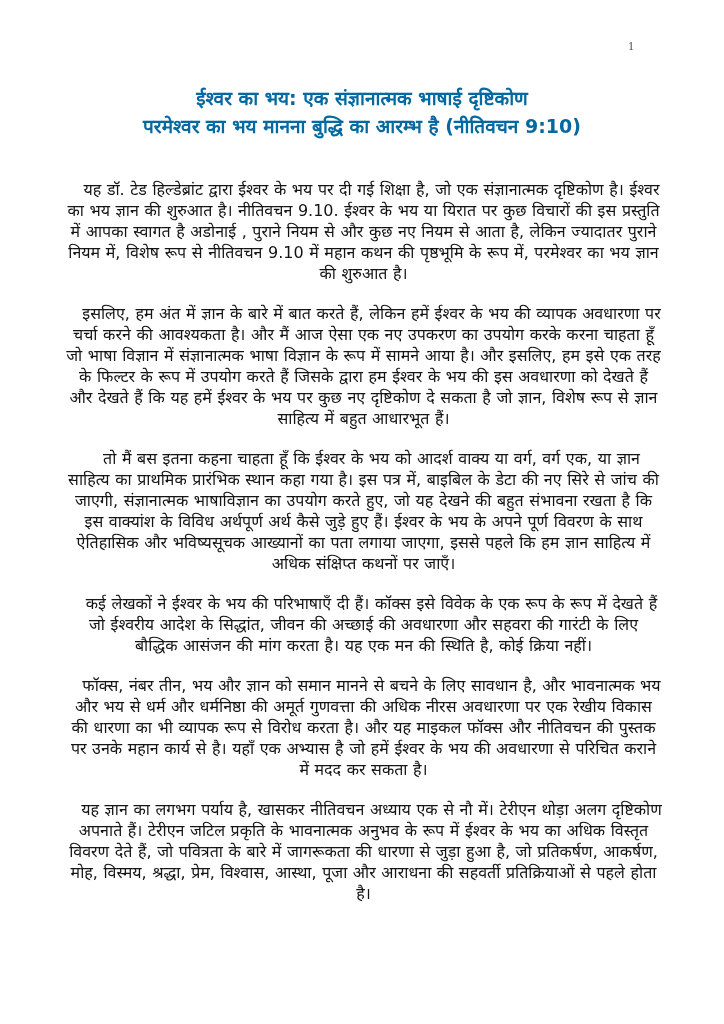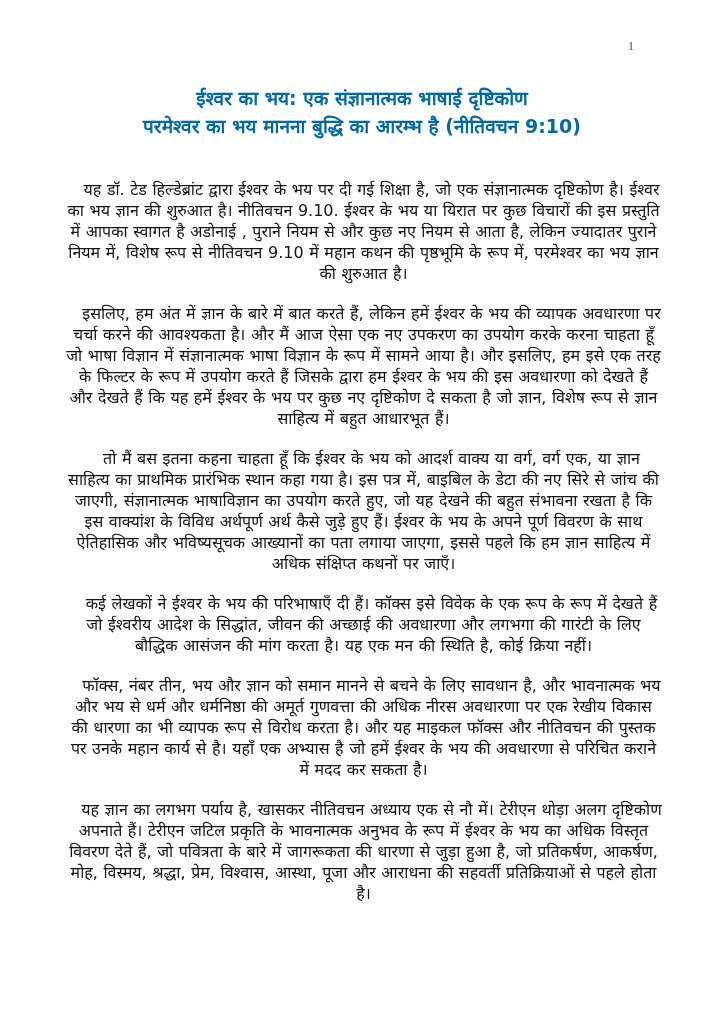--- a/index.html
+++ b/index.html
@@ -65,18 +65,18 @@
 
   <div class="title-block">
     <div class="title-line">ईश्वर का भय: एक संज्ञानात्मक भाषाई दृष्टिकोण</div>
     <div class="title-line">परमेश्वर का भय मानना बुद्धि का आरम्भ है (नीतिवचन 9:10)</div>
   </div>
 
   <div class="body-block">
     <p>यह डॉ. टेड हिल्डेब्रांट द्वारा ईश्वर के भय पर दी गई शिक्षा है, जो एक संज्ञानात्मक दृष्टिकोण है। ईश्वर का भय ज्ञान की शुरुआत है। नीतिवचन 9.10. ईश्वर के भय या यिरात पर कुछ विचारों की इस प्रस्तुति में आपका स्वागत है अडोनाई , पुराने नियम से और कुछ नए नियम से आता है, लेकिन ज्यादातर पुराने नियम में, विशेष रूप से नीतिवचन 9.10 में महान कथन की पृष्ठभूमि के रूप में, परमेश्वर का भय ज्ञान की शुरुआत है।</p>
     <p>इसलिए, हम अंत में ज्ञान के बारे में बात करते हैं, लेकिन हमें ईश्वर के भय की व्यापक अवधारणा पर चर्चा करने की आवश्यकता है। और मैं आज ऐसा एक नए उपकरण का उपयोग करके करना चाहता हूँ जो भाषा विज्ञान में संज्ञानात्मक भाषा विज्ञान के रूप में सामने आया है। और इसलिए, हम इसे एक तरह के फिल्टर के रूप में उपयोग करते हैं जिसके द्वारा हम ईश्वर के भय की इस अवधारणा को देखते हैं और देखते हैं कि यह हमें ईश्वर के भय पर कुछ नए दृष्टिकोण दे सकता है जो ज्ञान, विशेष रूप से ज्ञान साहित्य में बहुत आधारभूत हैं।</p>
     <p>तो मैं बस इतना कहना चाहता हूँ कि ईश्वर के भय को आदर्श वाक्य या वर्ग, वर्ग एक, या ज्ञान साहित्य का प्राथमिक प्रारंभिक स्थान कहा गया है। इस पत्र में, बाइबिल के डेटा की नए सिरे से जांच की जाएगी, संज्ञानात्मक भाषाविज्ञान का उपयोग करते हुए, जो यह देखने की बहुत संभावना रखता है कि इस वाक्यांश के विविध अर्थपूर्ण अर्थ कैसे जुड़े हुए हैं। ईश्वर के भय के अपने पूर्ण विवरण के साथ ऐतिहासिक और भविष्यसूचक आख्यानों का पता लगाया जाएगा, इससे पहले कि हम ज्ञान साहित्य में अधिक संक्षिप्त कथनों पर जाएँ।</p>
-    <p>कई लेखकों ने ईश्वर के भय की परिभाषाएँ दी हैं। कॉक्स इसे विवेक के एक रूप के रूप में देखते हैं जो ईश्वरीय आदेश के सिद्धांत, जीवन की अच्छाई की अवधारणा और लगभगा की गारंटी के लिए बौद्धिक आसंजन की मांग करता है। यह एक मन की स्थिति है, कोई क्रिया नहीं।</p>
+    <p>कई लेखकों ने ईश्वर के भय की परिभाषाएँ दी हैं। कॉक्स इसे विवेक के एक रूप के रूप में देखते हैं जो ईश्वरीय आदेश के सिद्धांत, जीवन की अच्छाई की अवधारणा और सहवरा की गारंटी के लिए बौद्धिक आसंजन की मांग करता है। यह एक मन की स्थिति है, कोई क्रिया नहीं।</p>
     <p>फॉक्स, नंबर तीन, भय और ज्ञान को समान मानने से बचने के लिए सावधान है, और भावनात्मक भय और भय से धर्म और धर्मनिष्ठा की अमूर्त गुणवत्ता की अधिक नीरस अवधारणा पर एक रेखीय विकास की धारणा का भी व्यापक रूप से विरोध करता है। और यह माइकल फॉक्स और नीतिवचन की पुस्तक पर उनके महान कार्य से है। यहाँ एक अभ्यास है जो हमें ईश्वर के भय की अवधारणा से परिचित कराने में मदद कर सकता है।</p>
     <p>यह ज्ञान का लगभग पर्याय है, खासकर नीतिवचन अध्याय एक से नौ में। टेरीएन थोड़ा अलग दृष्टिकोण अपनाते हैं। टेरीएन जटिल प्रकृति के भावनात्मक अनुभव के रूप में ईश्वर के भय का अधिक विस्तृत विवरण देते हैं, जो पवित्रता के बारे में जागरूकता की धारणा से जुड़ा हुआ है, जो प्रतिकर्षण, आकर्षण, मोह, विस्मय, श्रद्धा, प्रेम, विश्वास, आस्था, पूजा और आराधना की सहवर्ती प्रतिक्रियाओं से पहले होता है।</p>
   </div>
 
 </div>
 
 </body></html>

